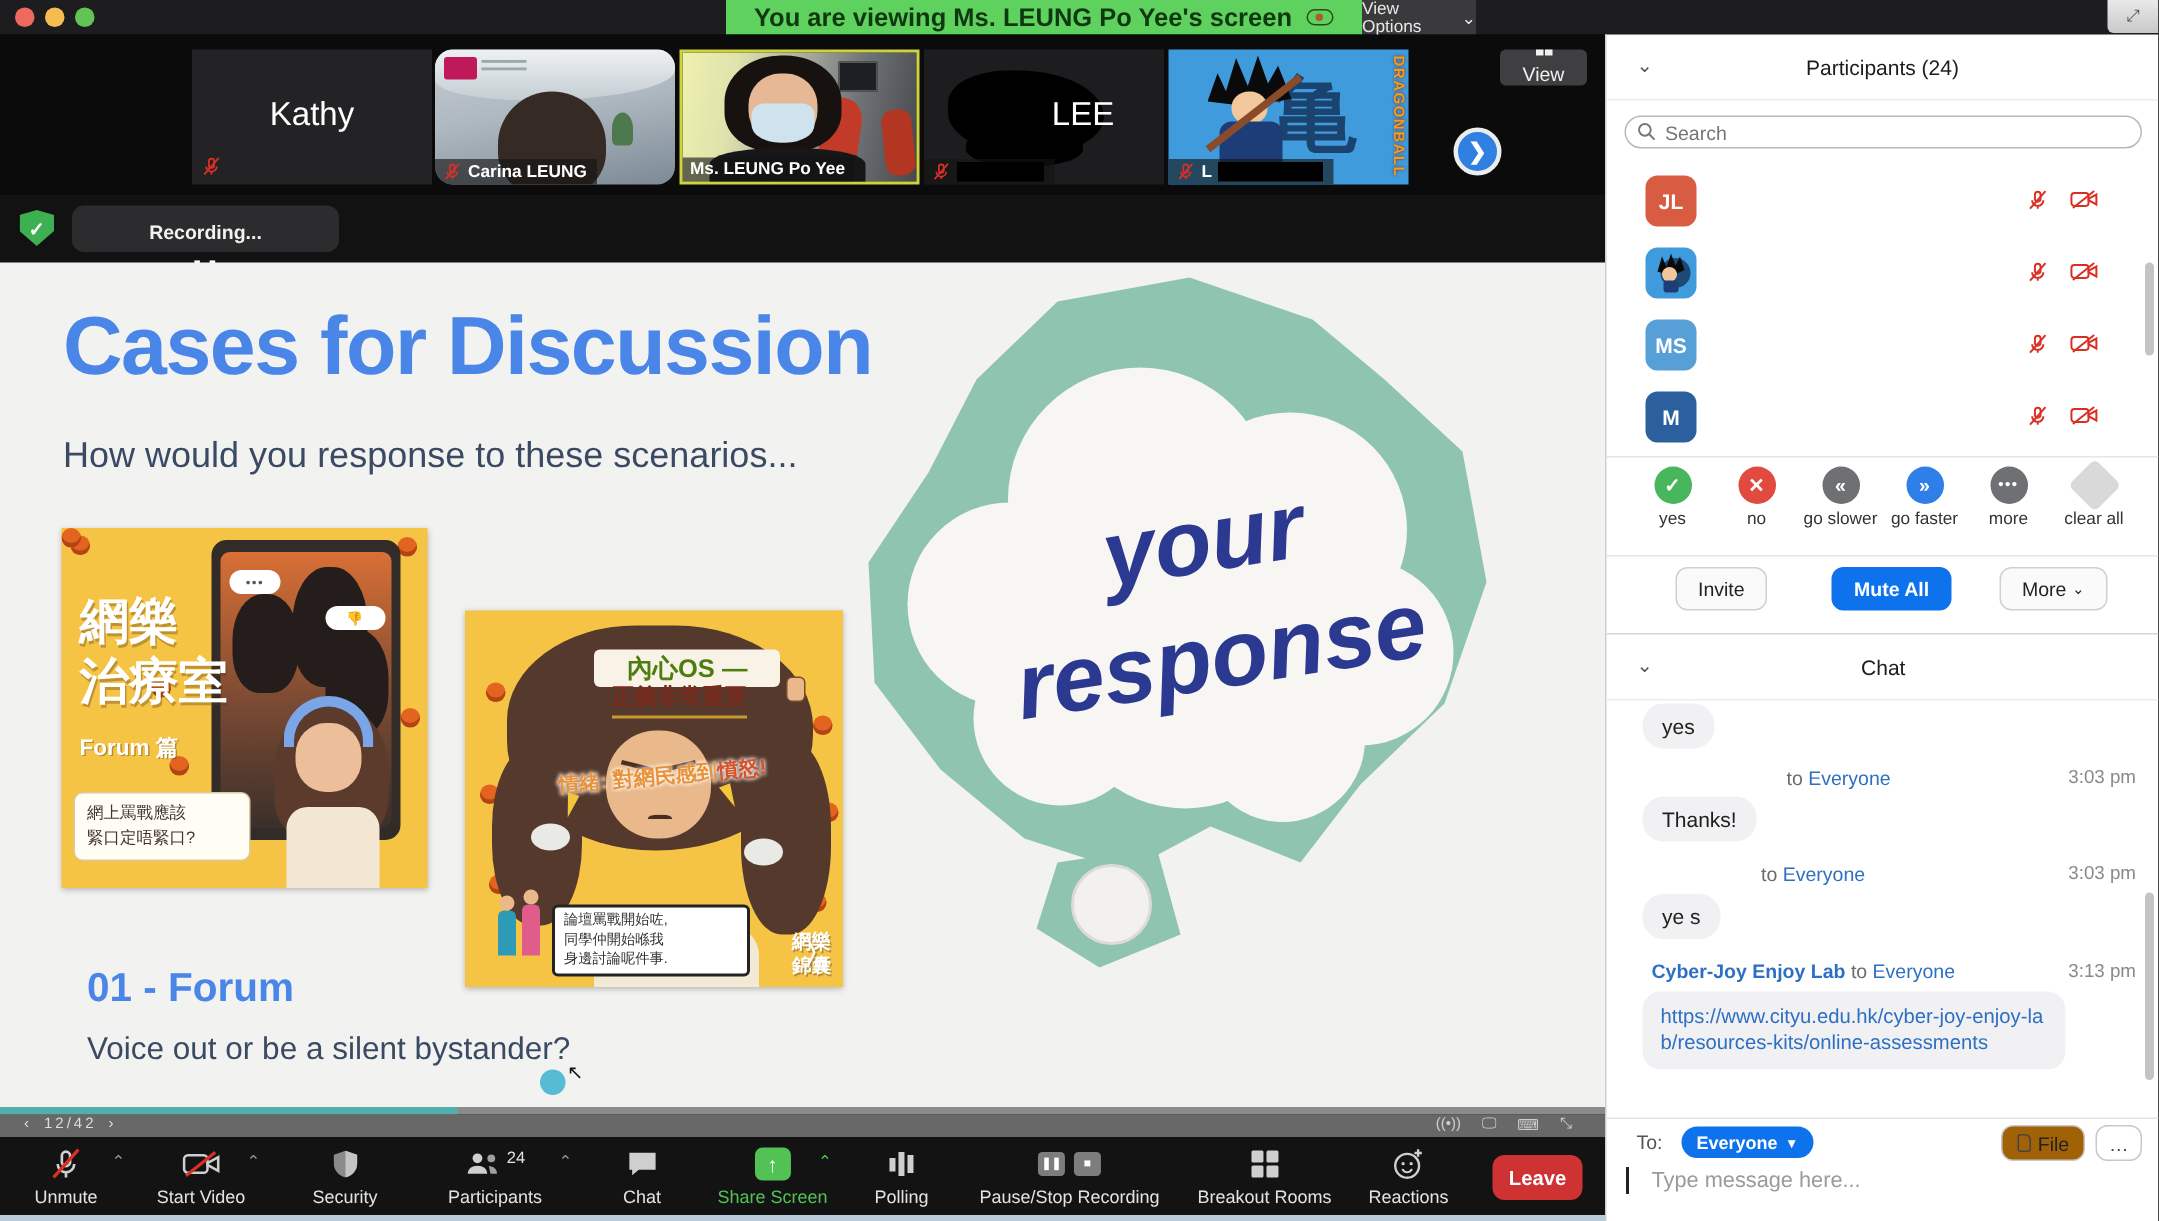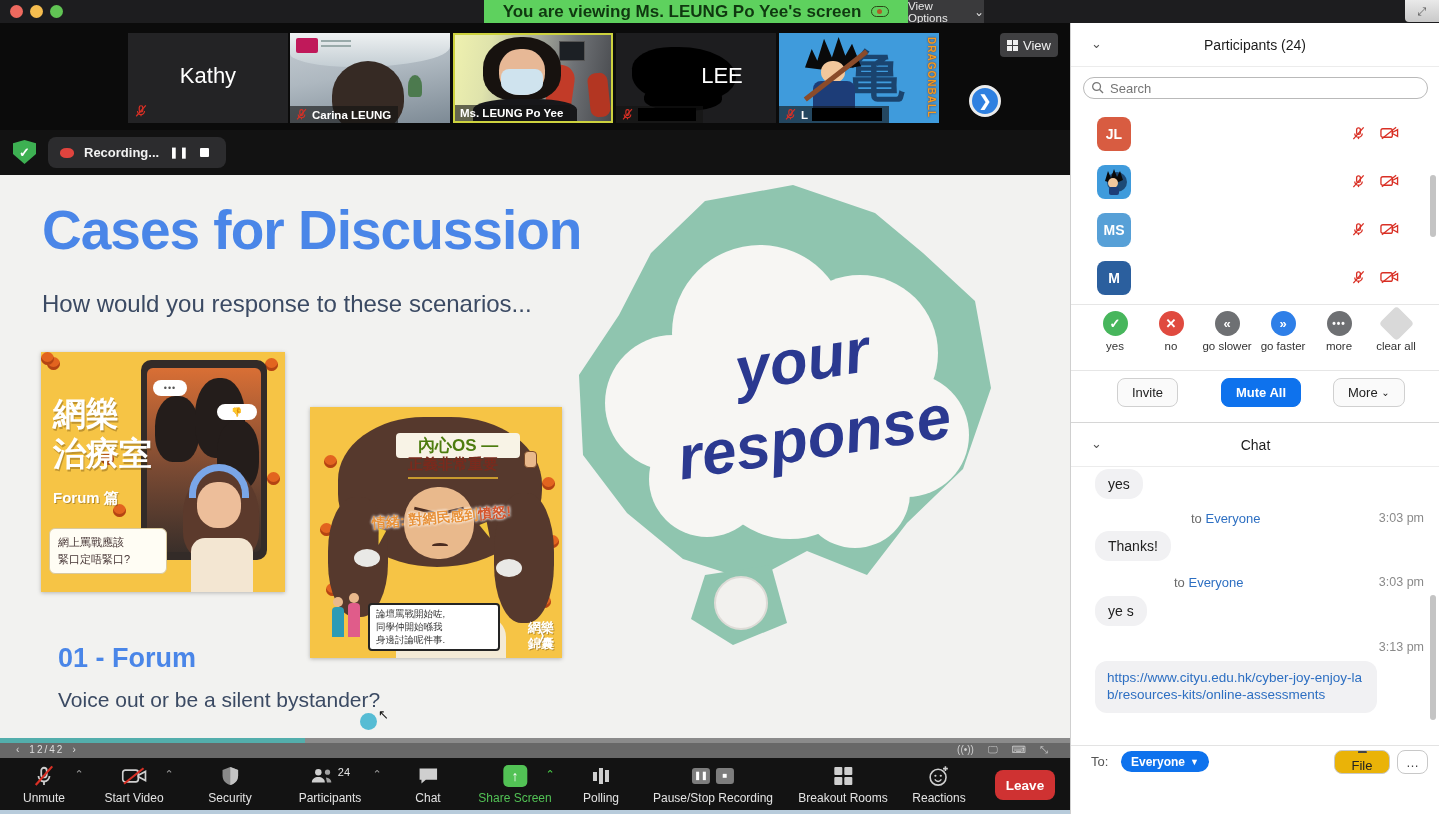--- a/index.html
+++ b/index.html
@@ -21,21 +21,21 @@
   .corner-resize{position:absolute;right:0;top:0;width:34px;height:22px;background:linear-gradient(#e9e9e9,#c9c9c9);
     border-radius:0 0 0 4px;color:#555;font-size:11px;display:flex;align-items:center;justify-content:center;}
 
   
   .video-strip{position:absolute;left:0;top:23px;width:1070px;height:107px;background:#0b0b0b;}
   .tile{position:absolute;top:10px;width:160px;height:90px;background:#232325;overflow:hidden;}
   .tile .big-name{position:absolute;left:0;right:0;top:30px;text-align:center;color:#fff;font-size:22px;}
   .name-bar{position:absolute;left:0px;bottom:0px;display:flex;align-items:center;gap:4px;background:rgba(20,20,20,.62);
     padding:2px 7px 2px 5px;color:#fff;font-size:11.5px;font-weight:bold;max-width:156px;white-space:nowrap;}
   .redact{display:inline-block;background:#000;height:13px;}
-  .t-carina{background:linear-gradient(170deg,#c6cdd3 0%,#aeb8c0 45%,#7d8a95 100%);}
+  .t-carina{background:linear-gradient(170deg,#c6cdd3 0%,#aeb8c0 45%,#7d8a95 100%);border-radius:12px;}
   .t-carina .ceil{position:absolute;left:0;top:0;width:160px;height:34px;background:linear-gradient(#eef1f2,#c3cdd3);border-radius:0 0 60% 40%;}
   .t-carina .logo{position:absolute;left:6px;top:5px;width:22px;height:15px;background:#c0195a;border-radius:2px;}
   .t-carina .logo-lines{position:absolute;left:31px;top:7px;width:30px;height:10px;background:
     linear-gradient(#9aa 2px,transparent 2px) 0 0/30px 5px;}
   .t-carina .head{position:absolute;left:42px;top:28px;width:72px;height:70px;background:#362a24;border-radius:50% 50% 42% 42%;}
   .t-carina .plant{position:absolute;right:28px;top:42px;width:14px;height:22px;background:#4c7a4e;border-radius:50% 50% 20% 20%;}
   .t-ms{border:2px solid var(--active-border);background:linear-gradient(100deg,#eff1af 0%,#dfe3ac 22%,#a9ac9e 48%,#6f7276 72%,#46484c 100%);}
   .t-ms .monitor{position:absolute;right:26px;top:6px;width:26px;height:20px;background:#1c2025;border:1px solid #555;}
   .t-ms .chair1{position:absolute;right:38px;top:30px;width:26px;height:52px;background:#c23b28;border-radius:10px 14px 6px 6px;transform:rotate(8deg);}
   .t-ms .chair2{position:absolute;right:2px;top:38px;width:20px;height:44px;background:#b33622;border-radius:8px;transform:rotate(-6deg);}
@@ -50,37 +50,37 @@
   .t-db{background:#3f9bdc;}
   .t-db .kanji{position:absolute;right:34px;top:6px;color:#14355c;font-size:56px;font-weight:bold;opacity:.85;}
   .t-db .hair{position:absolute;left:26px;top:4px;width:56px;height:34px;background:#0a0a0a;
     clip-path:polygon(0 90%,12% 35%,22% 70%,34% 5%,48% 60%,60% 0,72% 55%,84% 20%,100% 85%,50% 100%);}
   .t-db .face{position:absolute;left:42px;top:28px;width:24px;height:22px;background:#f2c79c;border-radius:48%;}
   .t-db .gi{position:absolute;left:34px;top:48px;width:42px;height:38px;background:#1d3d78;border-radius:8px 8px 4px 4px;}
   .t-db .staff{position:absolute;left:18px;top:40px;width:78px;height:5px;background:#8a4b2a;transform:rotate(-38deg);}
   .t-db .vtext{position:absolute;right:2px;top:4px;writing-mode:vertical-rl;font-size:10px;font-weight:bold;color:#f59b1e;
     text-shadow:0 0 2px #7a2a10;letter-spacing:1px;}
   .view-btn{position:absolute;left:1000px;top:10px;width:58px;height:24px;background:#3f3f41;border-radius:4px;color:#f0f0f0;
-    font-size:13px;display:flex;align-items:center;justify-content:center;gap:5px;cursor:pointer;}
+    font-size:13px;display:flex;align-items:center;justify-content:center;gap:5px;cursor:pointer;flex-direction:column;}
   .grid-ic{width:11px;height:11px;background:
     linear-gradient(#f0f0f0,#f0f0f0) 0 0/5px 5px no-repeat,
     linear-gradient(#f0f0f0,#f0f0f0) 6px 0/5px 5px no-repeat,
     linear-gradient(#f0f0f0,#f0f0f0) 0 6px/5px 5px no-repeat,
     linear-gradient(#f0f0f0,#f0f0f0) 6px 6px/5px 5px no-repeat;}
   .next-arrow{position:absolute;left:969px;top:62px;width:32px;height:32px;border-radius:50%;background:#2f80e0;
     border:3px solid #ececec;color:#fff;font-size:15px;font-weight:bold;display:flex;align-items:center;justify-content:center;cursor:pointer;}
 
   
   .stage{position:absolute;left:0;top:130px;width:1070px;height:628px;background:#121212;}
   .rec-row{position:absolute;left:0;top:0;width:1070px;height:45px;}
   .shield{position:absolute;left:13px;top:10px;width:23px;height:24px;background:#3db052;
     clip-path:polygon(50% 0,100% 14%,100% 58%,50% 100%,0 58%,0 14%);display:flex;align-items:center;justify-content:center;
     color:#fff;font-size:13px;font-weight:bold;cursor:pointer;}
   .rec-pill{position:absolute;left:48px;top:7px;width:178px;height:31px;background:#2c2c2e;border-radius:8px;
-    display:flex;align-items:center;gap:10px;padding:0 12px;}
+    display:flex;align-items:center;gap:10px;padding:0 12px;flex-direction:column;}
   .rec-dot{width:14px;height:10px;background:#e0443e;border-radius:45%;}
   .rec-label{color:#f2f2f2;font-size:13px;font-weight:bold;}
   .rec-pause{color:#fff;font-size:11px;letter-spacing:1px;cursor:pointer;}
   .rec-stop{width:9px;height:9px;background:#fff;border-radius:1px;cursor:pointer;}
 
   .slide{position:absolute;left:0;top:45px;width:1070px;height:563px;background:#f2f2f0;overflow:hidden;}
   .slide-title{position:absolute;left:42px;top:23px;font-size:55px;font-weight:bold;color:var(--title-blue);letter-spacing:-1px;}
   .slide-sub{position:absolute;left:42px;top:115px;font-size:24px;color:var(--navy);}
   .case-label{position:absolute;left:58px;top:468px;font-size:27px;font-weight:bold;color:var(--title-blue);}
   .case-q{position:absolute;left:58px;top:513px;font-size:21px;color:var(--navy);}
@@ -197,21 +197,21 @@
   .msg-head .nm{color:#2d6fc2;font-weight:bold;}
   .msg-head .to-nm{color:#2d6fc2;}
   .msg-time{position:absolute;right:16px;font-size:12.5px;color:#8a8a8a;}
   .url-bubble{position:absolute;left:24px;width:282px;background:#f1f1f3;border-radius:12px;padding:9px 12px;
     font-size:13.5px;color:#2d6fc2;line-height:1.25;word-break:break-all;}
   .to-row{position:absolute;left:0;top:722px;width:369px;height:26px;border-top:1px solid #e3e3e3;padding-top:0;}
   .to-label{position:absolute;left:20px;top:8px;font-size:13px;color:#555;}
   .recipient-pill{position:absolute;left:50px;top:5px;height:21px;background:var(--accent-blue);border-radius:11px;color:#fff;
     font-size:12px;font-weight:bold;display:flex;align-items:center;padding:0 10px;gap:5px;cursor:pointer;}
   .file-btn{position:absolute;right:50px;top:4px;width:56px;height:24px;border:1px solid #c8c8c8;border-radius:8px;
-    font-size:13px;color:#222;display:flex;align-items:center;justify-content:center;gap:5px;cursor:pointer;background:#eab308;flex-direction:column;}
+    font-size:13px;color:#222;display:flex;align-items:center;justify-content:center;gap:5px;cursor:pointer;background:#a16207;}
   .doc-ic{width:9px;height:12px;border:1.3px solid #444;border-radius:2px 4px 2px 2px;}
   .dots-btn{position:absolute;right:12px;top:4px;width:31px;height:24px;border:1px solid #c8c8c8;border-radius:8px;
     font-size:13px;color:#444;display:flex;align-items:center;justify-content:center;cursor:pointer;background:#fff;}
   .composer{position:absolute;left:0;top:752px;width:369px;height:30px;}
   .caret-bar{position:absolute;left:13px;top:3px;width:1.5px;height:18px;background:#222;}
   .composer-ph{position:absolute;left:30px;top:4px;font-size:14.5px;color:#9a9a9a;}
 
   .red-ic{stroke:#d93025;fill:none;stroke-width:1.4;}
   svg{display:block;}
 </style>
@@ -689,31 +689,40 @@
       <div class="msg-bubble" style="top:108px;">Thanks!</div>
 
       <div class="msg-head" style="top:152px;padding-left:103px;">
         <span class="nm"></span>
         <span>to</span>
         <span class="to-nm">Everyone</span>
       </div>
       <div class="msg-time" style="top:152px;">3:03 pm</div>
       <div class="msg-bubble" style="top:173px;">ye s</div>
 
+      <div class="msg-head" style="top:217px;padding-left:30px;">
+        <span class="nm">Cyber-Joy Enjoy Lab</span>
+        <span>to</span>
+        <span class="to-nm">Everyone</span>
+      </div>
       <div class="msg-time" style="top:217px;">3:13 pm</div>
       <div class="url-bubble" style="top:238px;">https://www.cityu.edu.hk/cyber-joy-enjoy-lab/resources-kits/online-assessments</div>
     </div>
     <div class="vscroll" style="top:572px;height:125px;"></div>
 
     <div class="to-row">
       <span class="to-label">To:</span>
       <div class="recipient-pill">
         <span>Everyone</span>
         <span style="font-size:9px;">▼</span>
       </div>
       <div class="file-btn">
         <span class="doc-ic"></span>
         <span>File</span>
       </div>
       <div class="dots-btn">…</div>
     </div>
+    <div class="composer">
+      <span class="caret-bar"></span>
+      <span class="composer-ph">Type message here...</span>
+    </div>
   </div>
 </div>
 
 </body></html>

